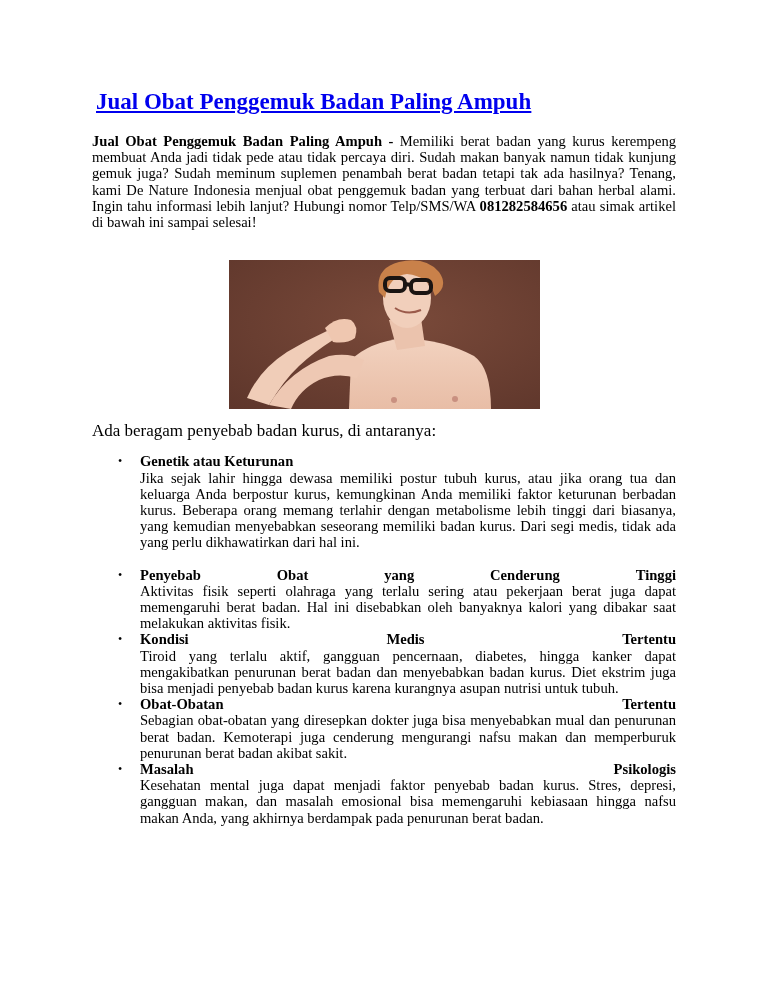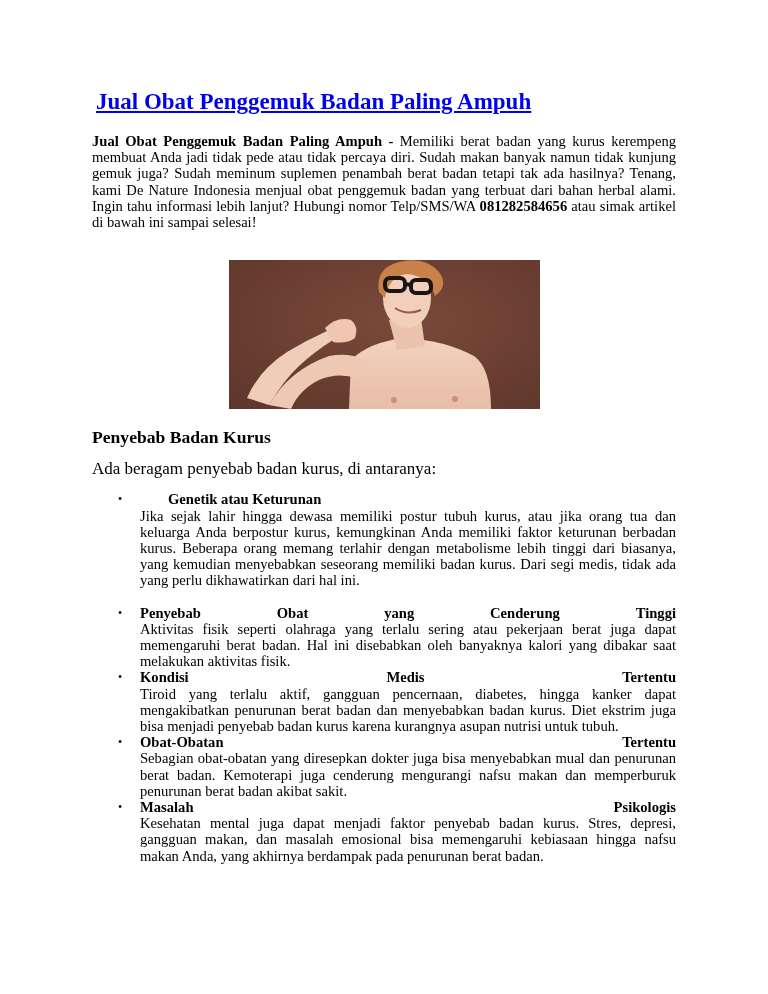--- a/index.html
+++ b/index.html
@@ -77,21 +77,21 @@
       position: absolute;
       left: -22px;
       top: 0;
       font-size: 12px;
     }
     .cause-title {
       font-weight: bold;
       display: flex;
       justify-content: space-between;
     }
-    .cause-title.single { display: block; margin-left: 28px; }
+    .cause-title.single { display: block; }
     .cause-desc { margin: 0; }
     li.first .cause-desc { }
     li.first { margin-bottom: 16px; }
   </style>
 </head>
 <body>
 
 <div class="page">
 
   <h1 class="title">
@@ -132,21 +132,20 @@
         <line x1="176" y1="24" x2="182" y2="25"></line>
       </g>
 
       <path d="M166 48 Q178 56 192 50" fill="none" stroke="#9a5a4a" stroke-width="2"></path>
 
       <circle cx="165" cy="140" r="3" fill="#c99080"></circle>
       <circle cx="226" cy="139" r="3" fill="#c99080"></circle>
     </svg>
   </div>
 
-  <h2 class="section-heading">Penyebab Badan Kurus</h2>
 
   <p class="section-intro">Ada beragam penyebab badan kurus, di antaranya:</p>
 
   <ul class="causes">
     <li class="first">
       <span class="bullet">•</span>
       <div class="cause-title single">
         <span>Genetik atau Keturunan</span>
       </div>
       <p class="cause-desc">Jika sejak lahir hingga dewasa memiliki postur tubuh kurus, atau jika orang tua dan keluarga Anda berpostur kurus, kemungkinan Anda memiliki faktor keturunan berbadan kurus. Beberapa orang memang terlahir dengan metabolisme lebih tinggi dari biasanya, yang kemudian menyebabkan seseorang memiliki badan kurus. Dari segi medis, tidak ada yang perlu dikhawatirkan dari hal ini.</p>

